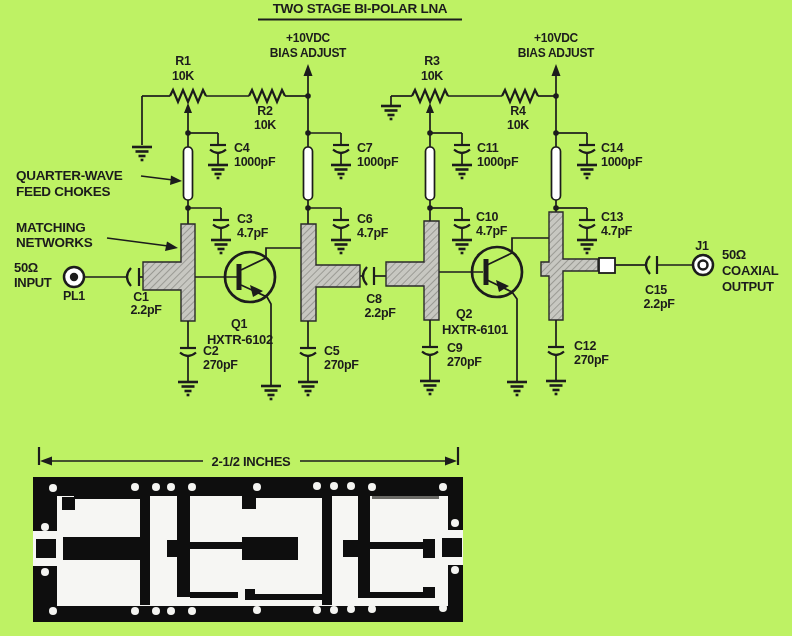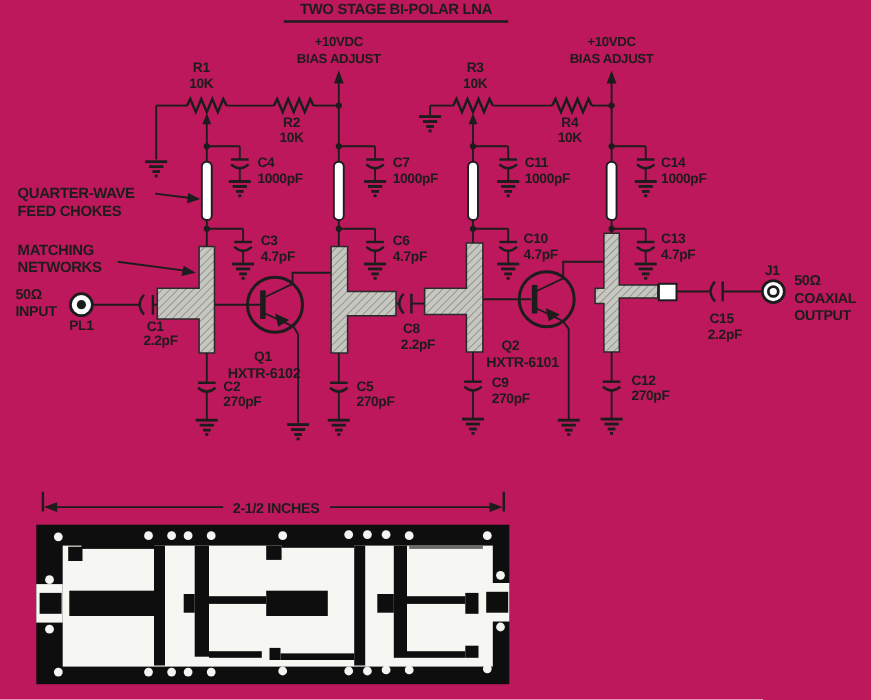--- a/index.html
+++ b/index.html
@@ -1,16 +1,16 @@
 <!DOCTYPE html>
 <html><head>
 <meta charset="utf-8">
 <style>
   html,body{margin:0;padding:0;background:#ffffff;}
-  .page{position:relative;width:792px;height:636px;background:#be185d;overflow:hidden;}
+  .page{position:relative;width:792px;height:636px;background:#bef264;overflow:hidden;}
   svg text{font-family:"Liberation Sans","DejaVu Sans",sans-serif;font-weight:700;fill:#1c1c1c;letter-spacing:-0.3px;}
   .fs12{font-size:12px}
   .fs125{font-size:12.5px}
   .fs13{font-size:13px}
   .fs135{font-size:13.5px}
   .wire{stroke:#1c1c1c;stroke-width:1.7;fill:none;}
   .wire2{stroke:#1c1c1c;stroke-width:2.2;fill:none;}
   .ink{fill:#1c1c1c;stroke:none;}
   .mnet{fill:url(#hatch);stroke:#2a2a2a;stroke-width:1.4;}
 </style>

